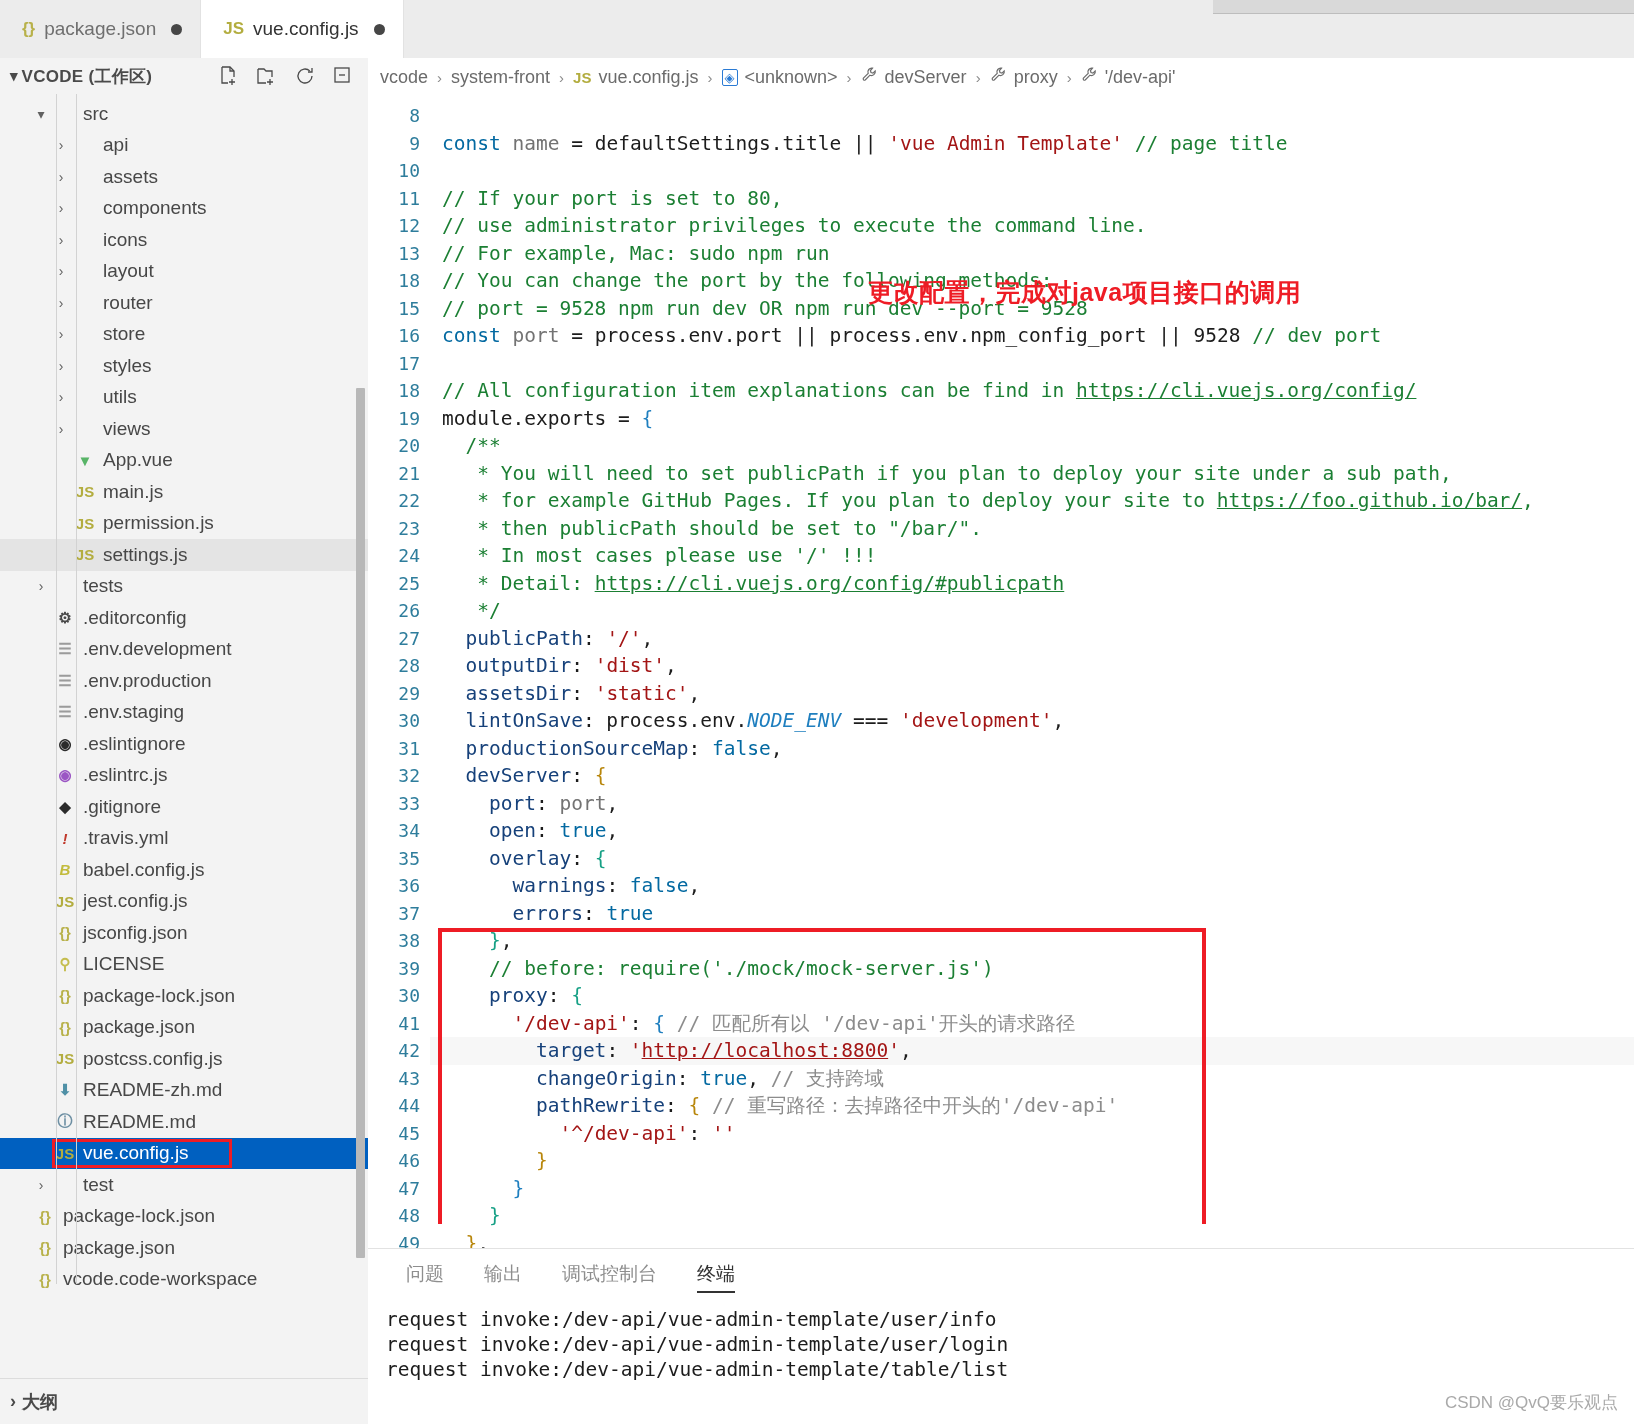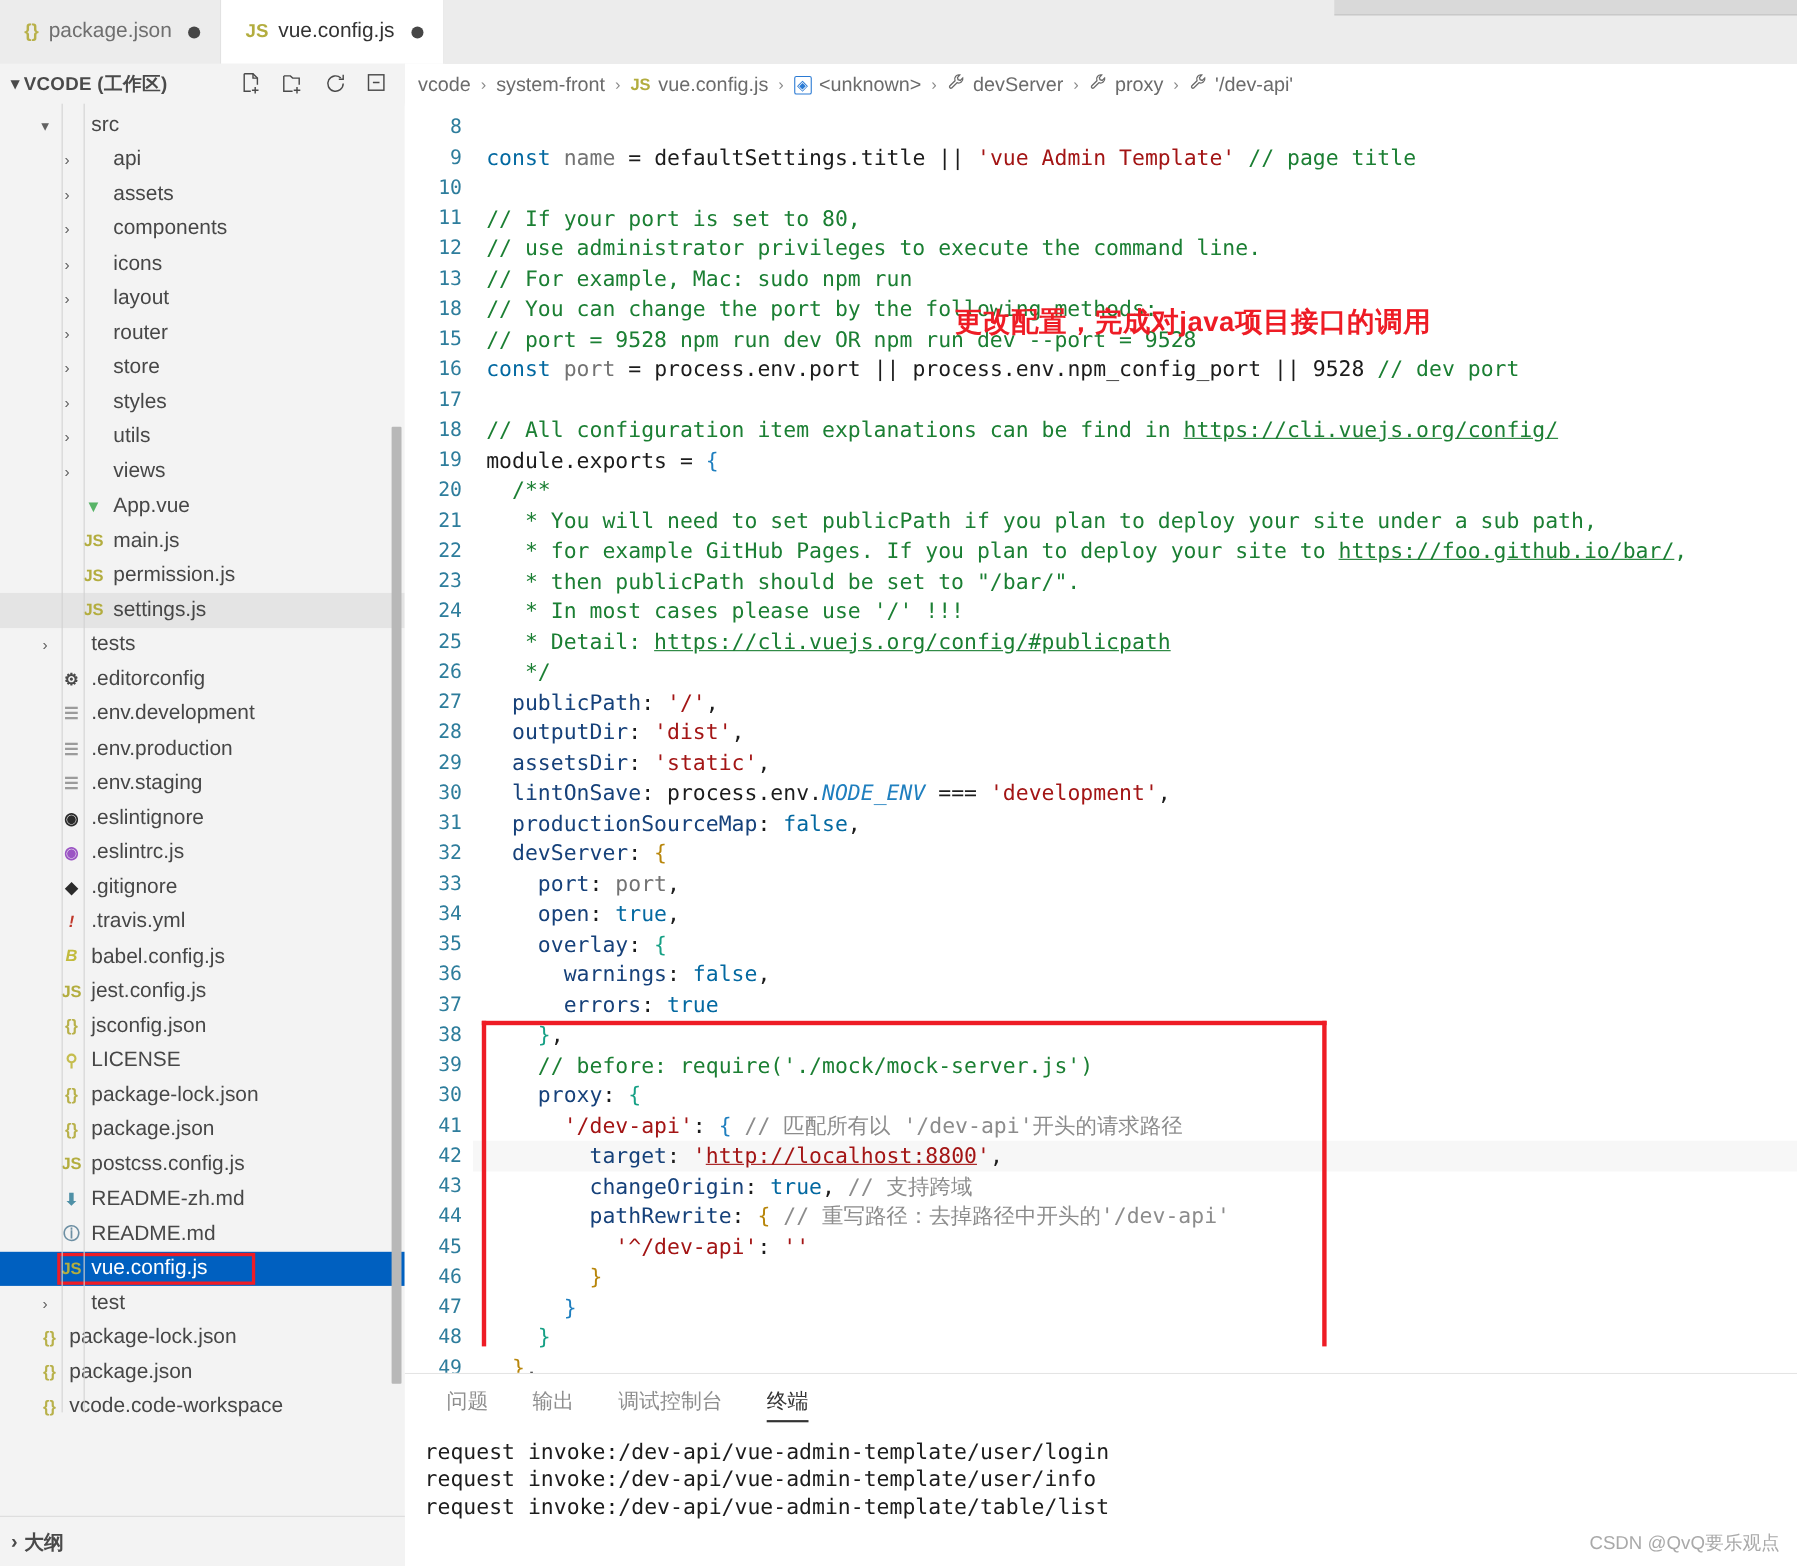--- a/index.html
+++ b/index.html
@@ -608,22 +608,22 @@
       </div>
 
       <div class="panel">
         <div class="panel-tabs" id="paneltabs">
             <div class="ptab">问题</div>
             <div class="ptab">输出</div>
             <div class="ptab">调试控制台</div>
             <div class="ptab active">终端</div>
           </div>
         <div class="term" id="term">
+            <div>request invoke:/dev-api/vue-admin-template/user/info</div>
             <div>request invoke:/dev-api/vue-admin-template/user/login</div>
-            <div>request invoke:/dev-api/vue-admin-template/user/info</div>
             <div>request invoke:/dev-api/vue-admin-template/table/list</div>
           </div>
       </div>
     </div>
   </div>
 
   <div class="watermark">CSDN @QvQ要乐观点</div>
 </div>
 
 </body></html>

